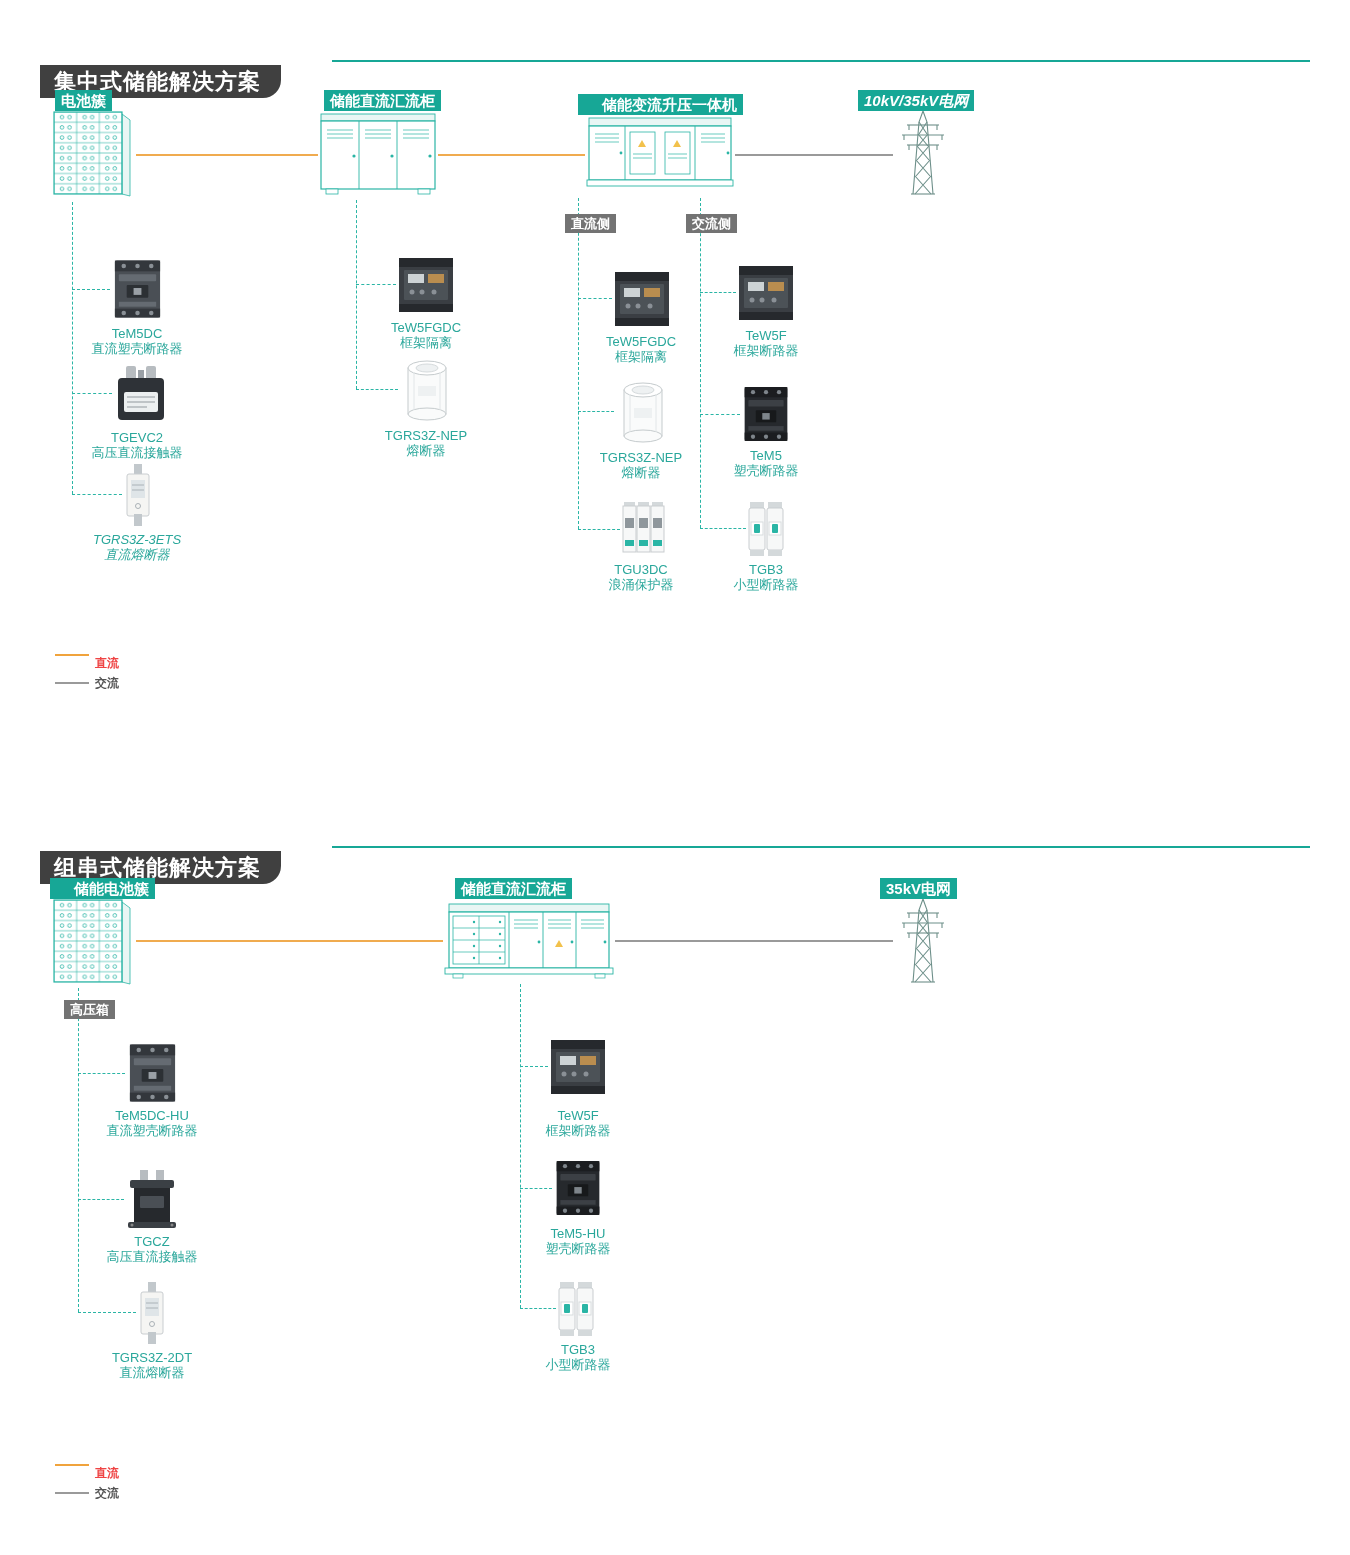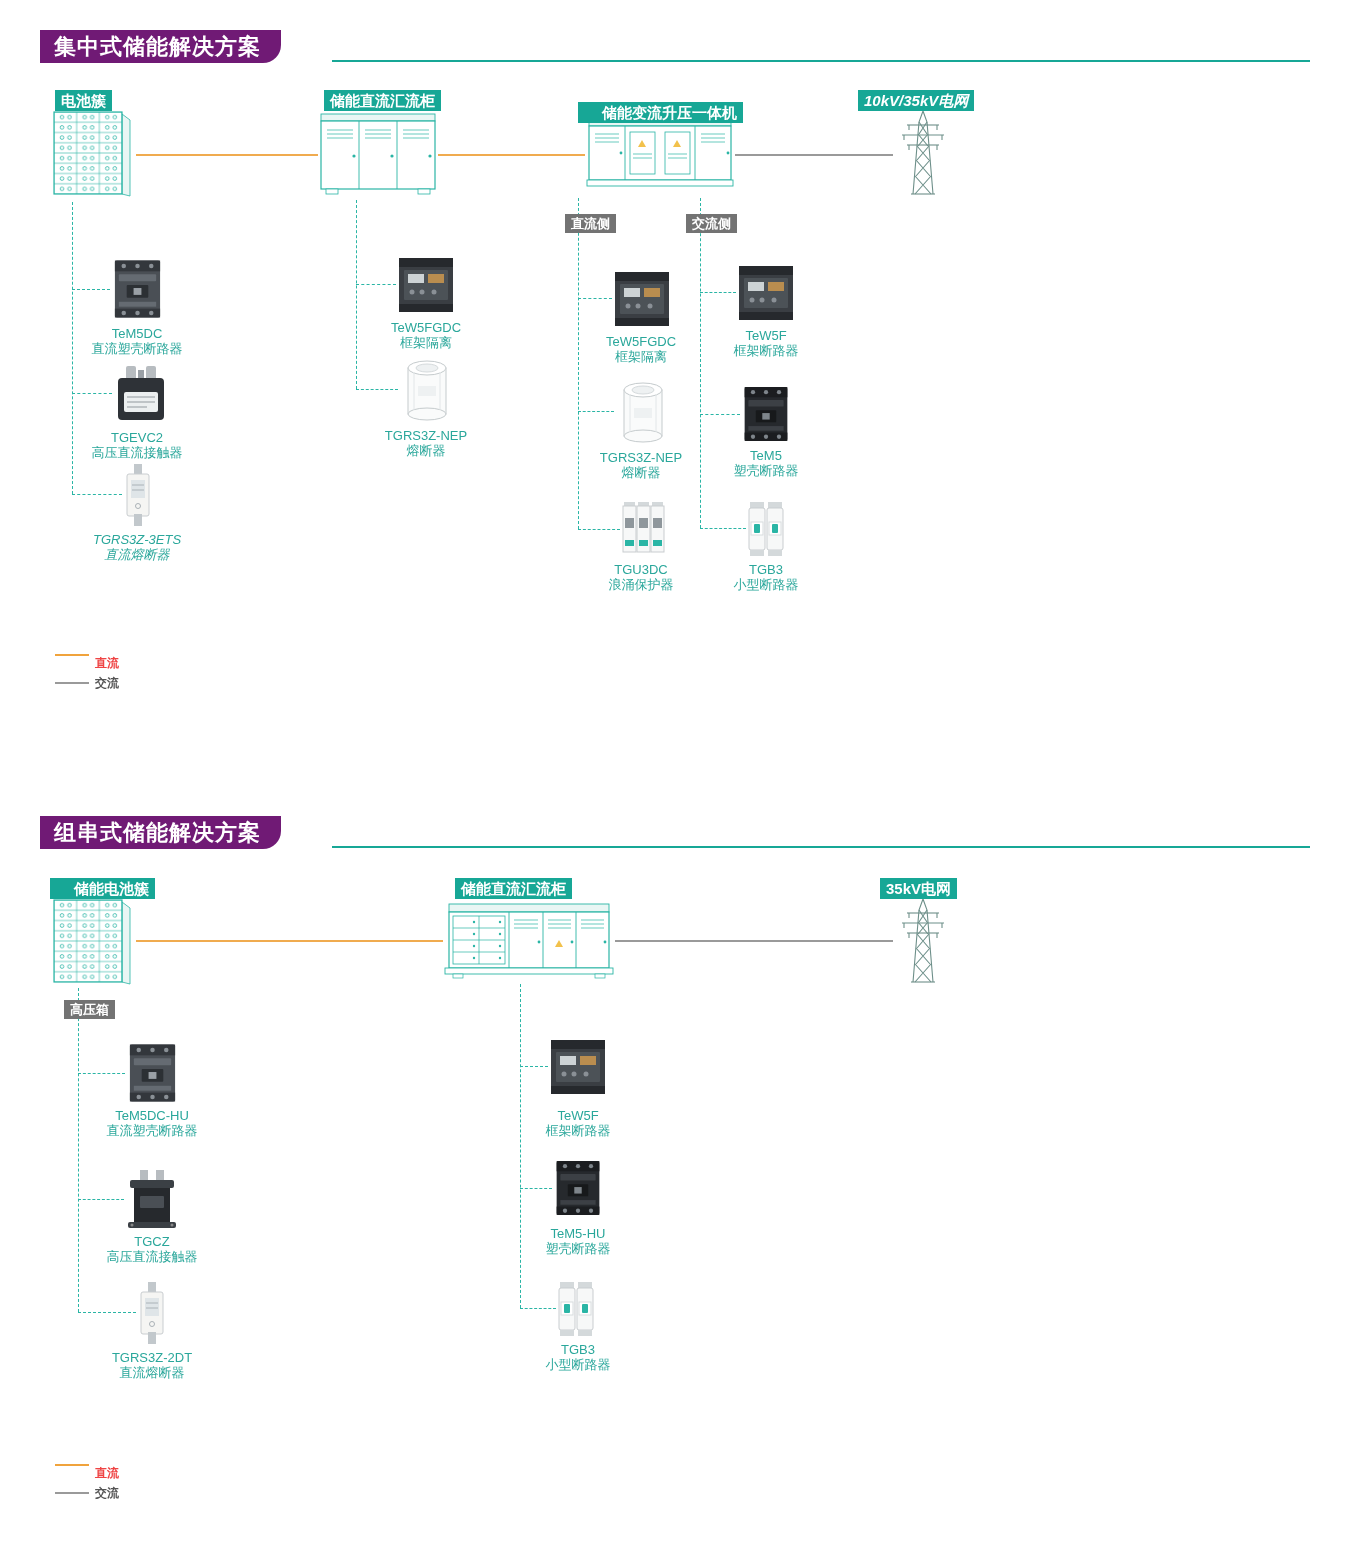--- a/index.html
+++ b/index.html
@@ -1,22 +1,22 @@
 <!DOCTYPE html>
 <html><head>
 <meta charset="utf-8">
 <style>
   * { margin:0; padding:0; box-sizing:border-box; }
   html,body { background:#ffffff; }
   body { font-family:"Liberation Sans","DejaVu Sans",sans-serif; }
   .canvas { position:relative; width:1350px; height:1555px; background:#fff; overflow:hidden; }
 
-  .sec-header { position:absolute; height:33px; background:#701a75; color:#fff;
+  .sec-header { position:absolute; height:33px; background:#404040; color:#fff;
                 font-size:22px; font-weight:bold; line-height:33px; padding:0 20px 16px 14px;
-                border-radius:0 0 18px 0; letter-spacing:1px; white-space:nowrap; z-index:3; }
+                border-radius:0 0 18px 0; letter-spacing:1px; white-space:nowrap; z-index:3;margin-top:35px; }
   .header-line { position:absolute; height:2px; background:#17a796; }
 
   .equip-label { position:absolute; background:#17a796; color:#fff; font-size:15px; font-weight:bold;
                  line-height:21px; padding:0 6px; white-space:nowrap; z-index:3; }
   .sub-label   { position:absolute; background:#737373; color:#fff; font-size:13px; font-weight:bold;
                  line-height:19px; padding:0 6px; white-space:nowrap; z-index:3; }
 
   .art   { position:absolute; z-index:2; }
   .hline { position:absolute; height:2px; z-index:1; }
   .hline.dc { background:#f0ab4f; }
@@ -281,21 +281,21 @@
   <div class="equip-label" style="left:55px;top:90px;">电池簇</div>
   <svg class="art" style="left:50px;top:106px;" width="84" height="92">
       <use href="#sym-battery"></use>
     </svg>
 
   <div class="equip-label" style="left:303px;top:90px;margin-left:21px;">储能直流汇流柜</div>
   <svg class="art" style="left:318px;top:110px;" width="120" height="88">
       <use href="#sym-cabinet"></use>
     </svg>
 
-  <div class="equip-label" style="left:578px;top:102px;padding-left:24px;">储能变流升压一体机</div>
+  <div class="equip-label" style="left:578px;top:94px;padding-left:24px;">储能变流升压一体机</div>
   <svg class="art" style="left:585px;top:110px;" width="150" height="86">
       <use href="#sym-converter"></use>
     </svg>
 
   <div class="equip-label" style="left:858px;top:90px;font-style:italic;">10kV/35kV电网</div>
   <svg class="art" style="left:893px;top:108px;" width="60" height="88">
       <use href="#sym-tower"></use>
     </svg>
 
   <div class="hline dc" style="left:136px;top:154px;width:182px;"></div>

